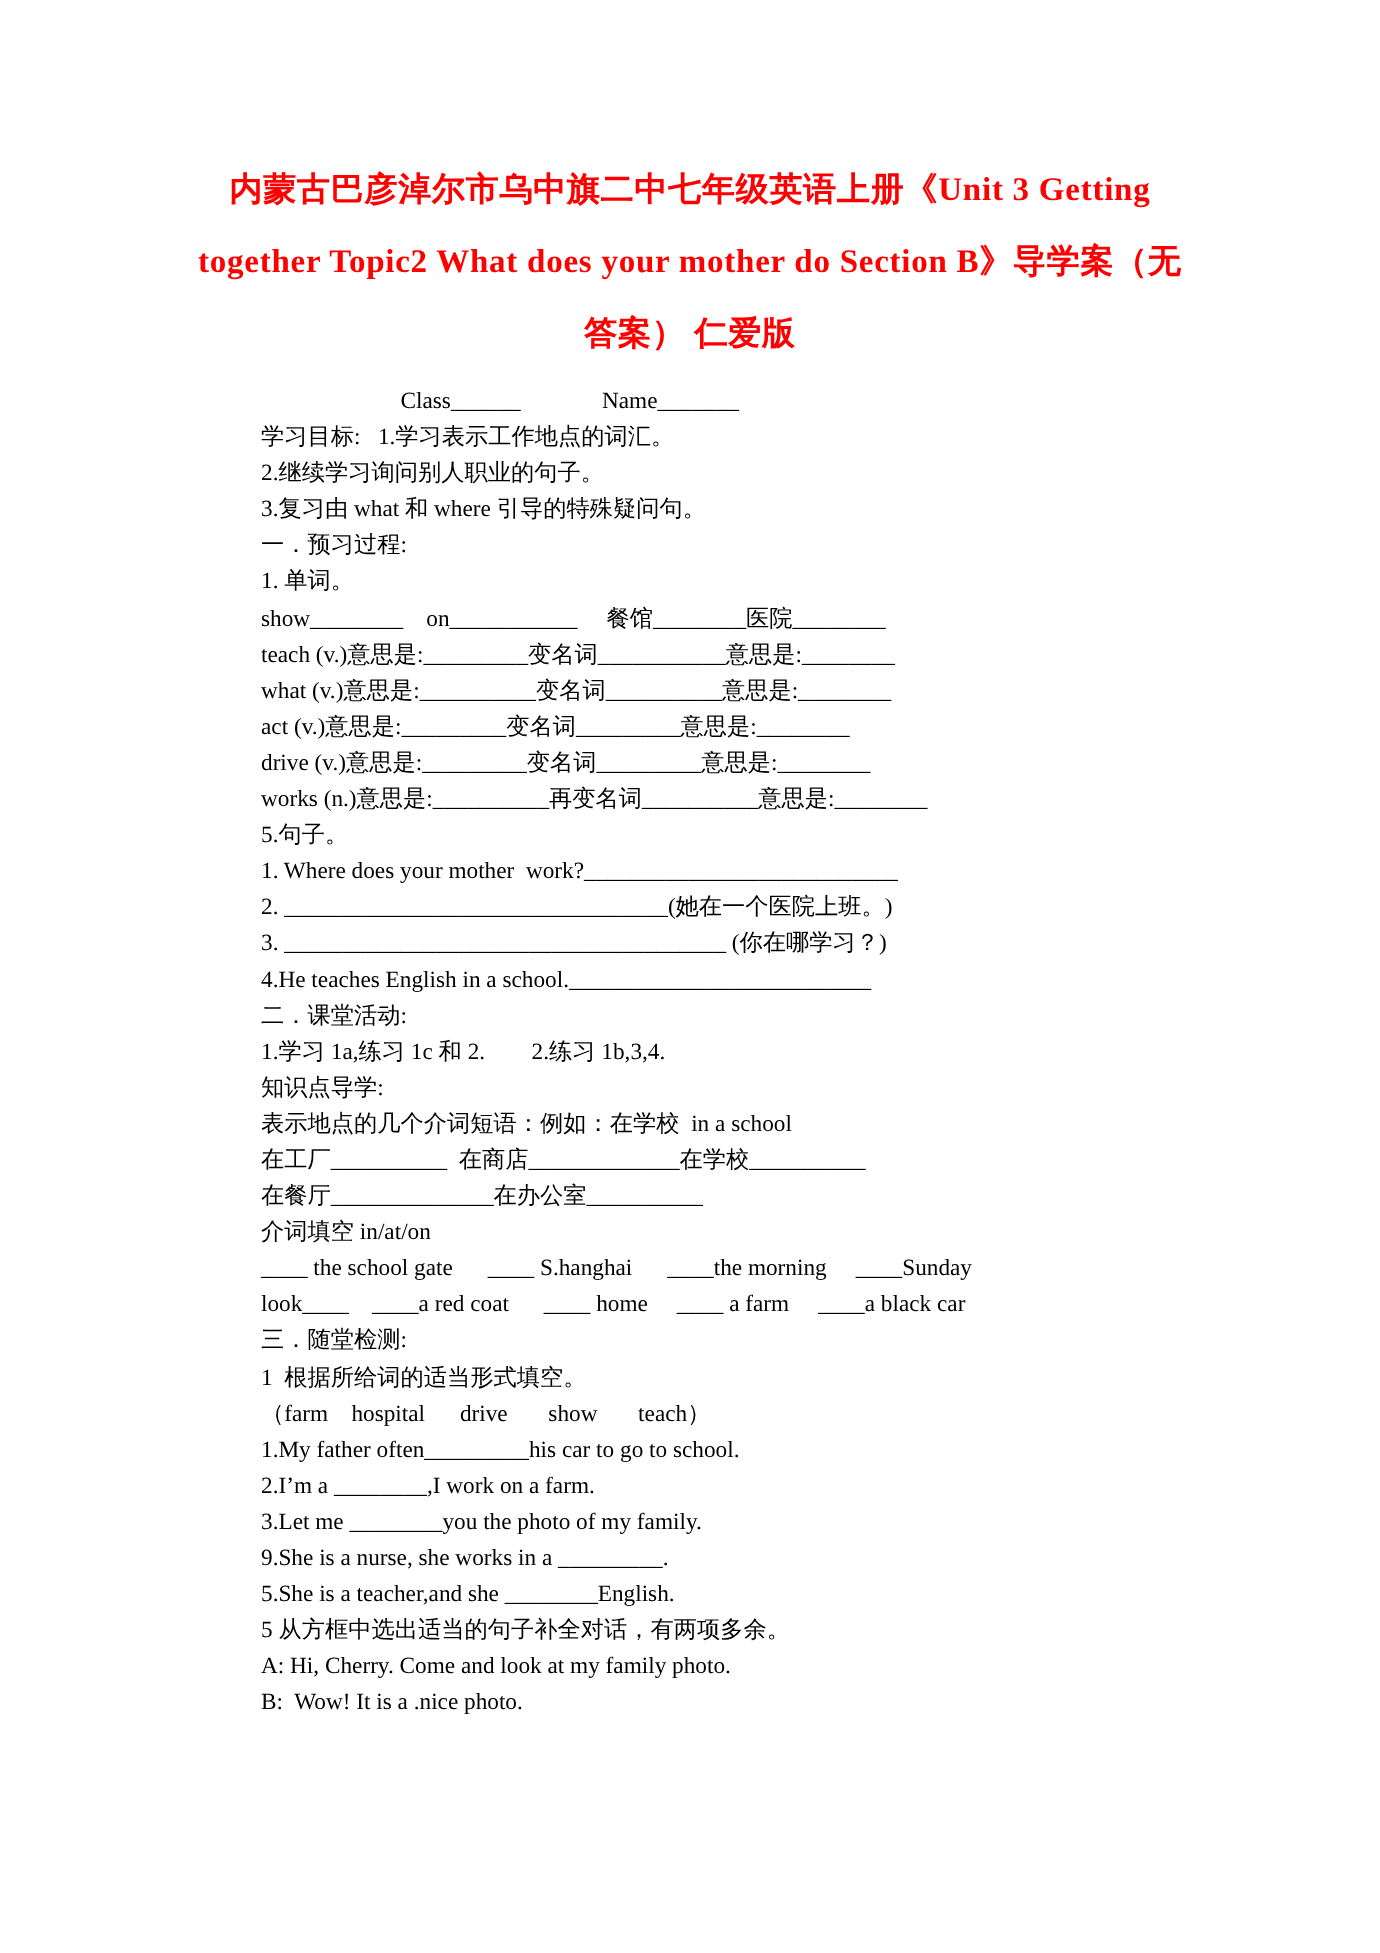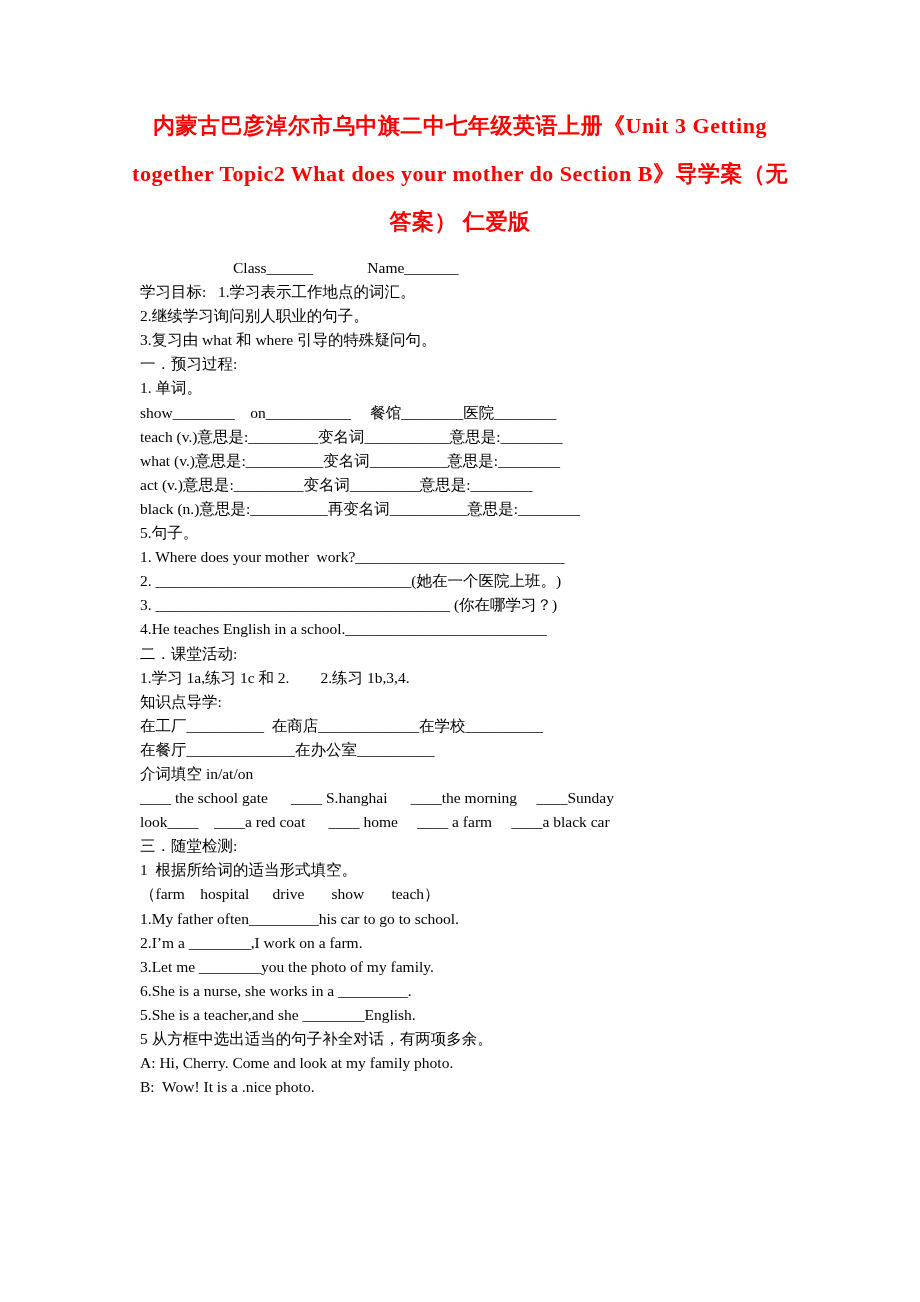--- a/index.html
+++ b/index.html
@@ -27,20 +27,21 @@
   .title-line {
     line-height: 48px;
     white-space: pre-wrap;
     letter-spacing: 0.5px;
   }
   .body-block {
     margin-top: 10px;
     padding-left: 140px;
     padding-right: 120px;
     font-size: 15.5px;
+    margin-left: 34px;
   }
   .line {
     line-height: 24.1px;
     white-space: pre-wrap;
     min-height: 24.1px;
   }
 </style>
 </head>
 <body>
 
@@ -54,39 +55,41 @@
       <div class="line">                        Class______              Name_______</div>
       <div class="line">学习目标:   1.学习表示工作地点的词汇。</div>
       <div class="line">2.继续学习询问别人职业的句子。</div>
       <div class="line">3.复习由 what 和 where 引导的特殊疑问句。</div>
       <div class="line">一．预习过程:</div>
       <div class="line">1. 单词。</div>
       <div class="line">show________    on___________     餐馆________医院________</div>
       <div class="line">teach (v.)意思是:_________变名词___________意思是:________</div>
       <div class="line">what (v.)意思是:__________变名词__________意思是:________</div>
       <div class="line">act (v.)意思是:_________变名词_________意思是:________</div>
-      <div class="line">black (n.)意思是:__________再变名词__________意思是:________</div>
+      <div class="line">drive (v.)意思是:_________变名词_________意思是:________</div>
+      <div class="line">works (n.)意思是:__________再变名词__________意思是:________</div>
       <div class="line">5.句子。</div>
       <div class="line">1. Where does your mother  work?___________________________</div>
       <div class="line">2. _________________________________(她在一个医院上班。)</div>
       <div class="line">3. ______________________________________ (你在哪学习？)</div>
       <div class="line">4.He teaches English in a school.__________________________</div>
       <div class="line">二．课堂活动:</div>
       <div class="line">1.学习 1a,练习 1c 和 2.        2.练习 1b,3,4.</div>
       <div class="line">知识点导学:</div>
+      <div class="line">表示地点的几个介词短语：例如：在学校  in a school</div>
       <div class="line">在工厂__________  在商店_____________在学校__________</div>
       <div class="line">在餐厅______________在办公室__________</div>
       <div class="line">介词填空 in/at/on</div>
       <div class="line">____ the school gate      ____ S.hanghai      ____the morning     ____Sunday</div>
       <div class="line">look____    ____a red coat      ____ home     ____ a farm     ____a black car</div>
       <div class="line">三．随堂检测:</div>
       <div class="line">1  根据所给词的适当形式填空。</div>
       <div class="line">（farm    hospital      drive       show       teach）</div>
       <div class="line">1.My father often_________his car to go to school.</div>
       <div class="line">2.I’m a ________,I work on a farm.</div>
       <div class="line">3.Let me ________you the photo of my family.</div>
-      <div class="line">6.She is a nurse, she works in a _________.</div>
+      <div class="line">9.She is a nurse, she works in a _________.</div>
       <div class="line">5.She is a teacher,and she ________English.</div>
       <div class="line">5 从方框中选出适当的句子补全对话，有两项多余。</div>
       <div class="line">A: Hi, Cherry. Come and look at my family photo.</div>
       <div class="line">B:  Wow! It is a .nice photo.</div>
     </div>
 </div>
 
 </body></html>

